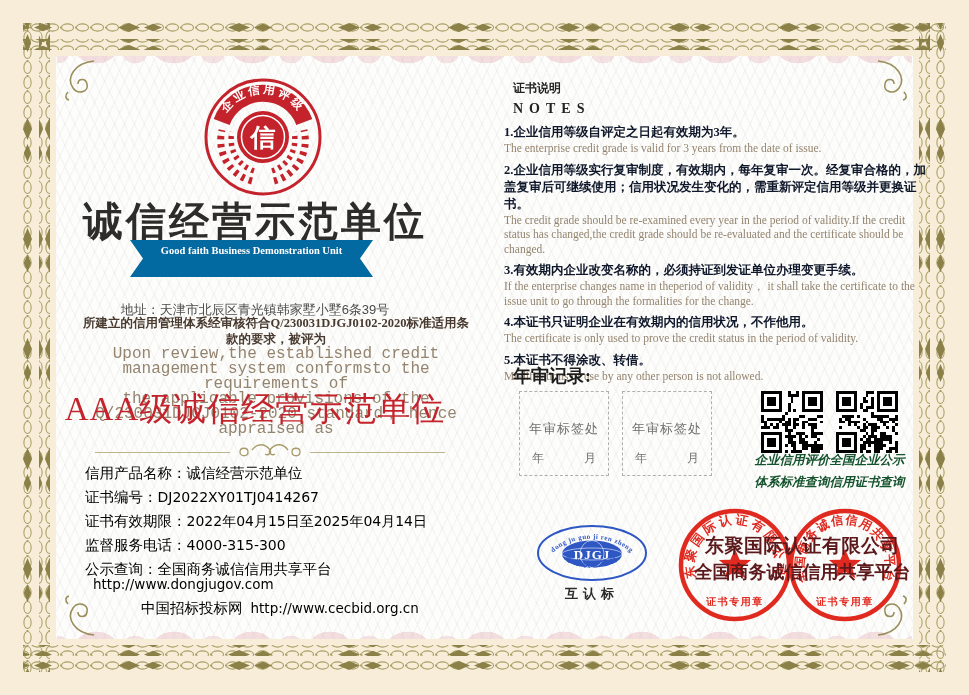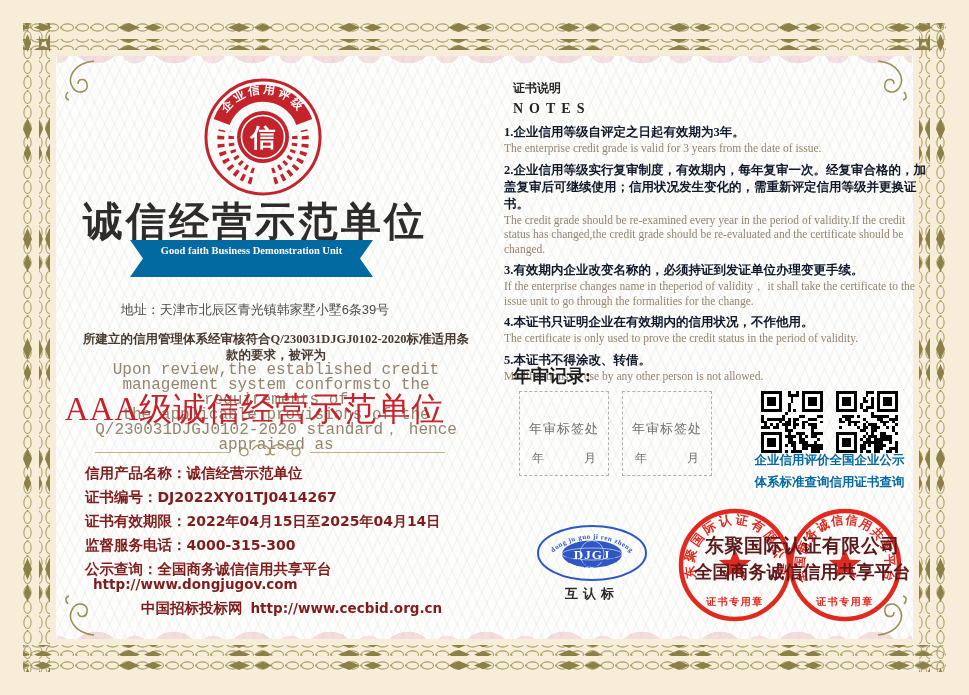--- a/index.html
+++ b/index.html
@@ -27,30 +27,30 @@
   .title{left:70px;top:194px;width:370px;text-align:center;font-size:40px;font-weight:bold;
     color:#2e2b2b;letter-spacing:3px;font-family:"Liberation Serif",serif;}
   .ribbon{left:130px;top:240px;width:243px;height:37px;background:#0369a1;
     clip-path:polygon(0 0,100% 0,calc(100% - 13px) 50%,100% 100%,0 100%,13px 50%);}
   .ribbon span{display:block;text-align:center;line-height:21px;color:#fff;font-size:10.5px;
     font-weight:bold;font-family:"Liberation Serif",serif;}
   .company{left:70px;top:272px;width:370px;text-align:center;font-size:21px;font-weight:bold;
     color:#222;font-family:"Liberation Sans",sans-serif;}
   .address{left:70px;top:301px;width:370px;text-align:center;font-size:13px;color:#4b4b4b;
     font-family:"Liberation Sans",sans-serif;}
-  .appraisal{left:80px;top:331px;width:392px;text-align:center;}
+  .appraisal{left:80px;top:315px;width:392px;text-align:center;}
   .appraisal .zh{font-size:12.5px;font-weight:bold;color:#4a3b30;line-height:16px;}
   .appraisal .en{font-size:16px;color:#94846f;line-height:15px;font-family:Liberation Mono, monospace;}
   .grade{left:60px;top:387px;width:390px;text-align:center;font-size:33px;font-weight:normal;
     color:#c4232c;font-family:"Liberation Serif",serif;letter-spacing:1px;}
   .divider{left:95px;top:443px;width:350px;height:18px;display:flex;align-items:center;}
   .divider .line{flex:1;border-top:1px solid #bdb28e;height:0;}
   .divider svg{margin:0 8px;}
   .fields{left:85px;top:466px;width:400px;}
-  .f-row{font-size:14.5px;font-weight:bold;color:#7f1d1d;margin-bottom:9px;line-height:15px;}
+  .f-row{font-size:14.5px;font-weight:normal;color:#000000;margin-bottom:9px;line-height:15px;}
   .f-row .f-label{font-family:"Liberation Serif",serif;}
   .f-row .f-val{font-family:"Liberation Serif",serif;}
   .f-row.num .f-val{font-family:"DejaVu Sans",sans-serif;font-size:14px;}
   .f-url{font-family:"DejaVu Sans",sans-serif;font-size:13.5px;margin-left:8px;}
   .f-row.indent{padding-left:56px;}
 
   
   .notes{left:504px;top:76px;width:430px;}
   .notes-h-zh{font-size:12px;font-weight:bold;color:#232323;margin-left:9px;line-height:24px;}
   .notes-h-en{font-size:14px;font-weight:bold;color:#232323;margin-left:9px;letter-spacing:6px;
@@ -58,21 +58,21 @@
   .note-item{margin-bottom:6px;}
   .note-zh{font-size:12.5px;font-weight:bold;color:#0f172a;line-height:17px;}
   .note-en{font-size:11.5px;color:#94846f;line-height:14.5px;font-family:"Liberation Serif",serif;}
   .review-title{left:513px;top:364px;font-size:18px;font-weight:bold;color:#1c1c1c;}
   .sticker-box{top:391px;width:88px;height:83px;border:1px dashed #b0b0b0;color:#6f6f6f;}
   .sticker-box .lbl{margin-top:28px;text-align:center;font-size:13px;letter-spacing:1px;}
   .sticker-box .ym{position:absolute;bottom:8px;left:12px;right:12px;display:flex;
     justify-content:space-between;font-size:12px;}
   .qr{top:391px;width:62px;height:62px;background:#fff;}
   .qr-label{top:449px;width:82px;text-align:center;font-size:12.5px;font-weight:bold;
-    color:#0369a1;line-height:22px;}
+    color:#14532d;line-height:22px;font-style:italic;}
   .mutual{left:540px;top:585px;width:104px;text-align:center;font-size:13px;font-weight:bold;
     letter-spacing:5px;color:#2b2b2b;}
   .issuer{text-align:center;font-weight:bold;color:#5c191c;z-index:3;font-family:"Liberation Serif",serif;}
   .issuer1{left:690px;top:533px;width:225px;font-size:19px;letter-spacing:0.5px;}
   .issuer2{left:670px;top:560px;width:265px;font-size:18px;}
   .seal{z-index:2;}
 </style>
 </head>
 <body>
 

